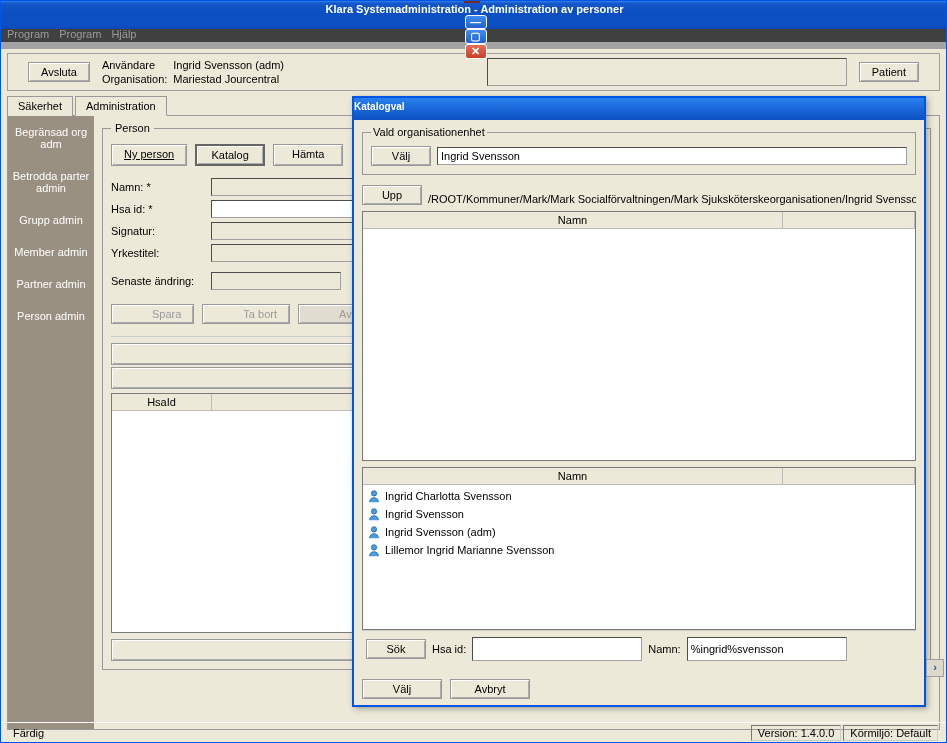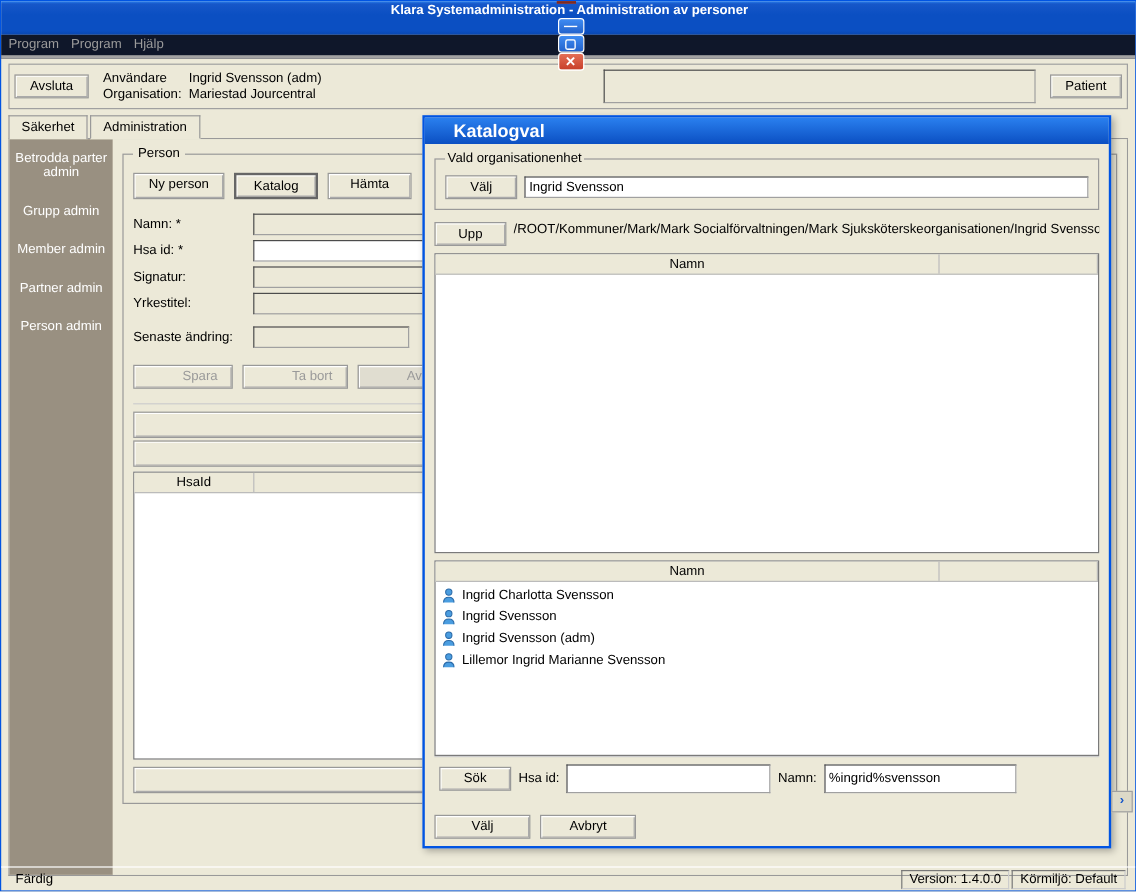--- a/index.html
+++ b/index.html
@@ -4,23 +4,23 @@
 <style>
   * { box-sizing: border-box; font-family: Tahoma, Arial, sans-serif; font-size: 11px; }
   body { margin: 0; background: #ece9d8; }
   .window { width: 947px; height: 743px; border: 1px solid #0054e3; background: #ece9d8; position: relative; }
   .titlebar { height: 28px; background: linear-gradient(to bottom, #2a80ef 0%, #1657c9 8%, #0b4fc2 40%, #0b4fc2 88%, #0947b0 100%); color: #fff; display: flex; align-items: center; padding: 0 4px 0 6px; font-weight: bold; font-size: 13px; flex-direction: column; }
   .titlebar .app-icon { width: 16px; height: 16px; background: #c9453a; border: 1px solid #7a2c23; margin-right: 5px; display: inline-block; }
   .titlebar .spacer { flex: 1; }
   .win-btn { width: 22px; height: 22px; margin-left: 2px; border: 1px solid #fff; border-radius: 3px; display: flex; align-items: center; justify-content: center; color: #fff; font-weight: bold; cursor: default; }
   .win-min, .win-max { background: linear-gradient(to bottom, #3f8cf3, #2262cc); }
   .win-close { background: linear-gradient(to bottom, #e36f55, #c8402a); }
-  .menubar { height: 20px; background: #0f172a; border-bottom: 3px solid #a3a3a3; padding: 2px 6px; color: #9a9a9a; display: flex; gap: 10px; align-items: flex-start; }
+  .menubar { height: 20px; background: #404040; border-bottom: 7px solid #a3a3a3; padding: 2px 6px; color: #9a9a9a; display: flex; gap: 10px; align-items: flex-end; }
   .menubar span { cursor: default; }
-  .toolbar-row { margin: 4px 6px; border: 1px solid #a0a0a0; background: #ece9d8; display: flex; align-items: center; padding: 4px 4px; gap: 12px; }
+  .toolbar-row { margin: 4px 6px; border: 1px solid #a0a0a0; background: #ece9d8; display: flex; align-items: center; padding: 4px 20px; gap: 12px; }
   .btn { border: 1px solid #999; background: #ece9d8; padding: 3px 12px; min-width: 60px; text-align: center; box-shadow: 1px 1px 0 #fff inset, -1px -1px 0 #aaa inset; cursor: default; }
   .btn.disabled { color: #9a9a9a; padding-left: 40px; }
   .tabs { margin: 4px 6px 0 6px; display: flex; border-bottom: 1px solid #999; }
   .tab { padding: 3px 10px; border: 1px solid #999; border-bottom: none; background: #ece9d8; margin-right: 2px; position: relative; top: 1px; cursor: default; }
   .tab.active { background: #ece9d8; border-bottom: 1px solid #ece9d8; font-weight: normal; }
   .main-area { display: flex; margin: 0 6px 0 6px; border: 1px solid #999; border-top: none; height: 614px; }
   .sidebar { width: 86px; background: #999081; display: flex; flex-direction: column; }
   .sidebar-item { color: #fff; text-align: center; padding: 10px 4px; cursor: default; font-size: 11px; }
   .content { flex: 1; background: #ece9d8; position: relative; padding: 6px 8px; }
   fieldset.person { border: 1px solid #999; padding: 10px 8px 8px 8px; margin: 0; position: relative; }
@@ -31,24 +31,24 @@
   .form-row input { border: 1px inset #a0a0a0; height: 18px; padding: 1px 3px; background: #fff; }
   .form-row input.dis { background: #ece9d8; }
   .wide-btn { width: 100%; text-align: center; border: 1px solid #999; background: #ece9d8; padding: 4px 0; margin-top: 2px; box-shadow: 1px 1px 0 #fff inset, -1px -1px 0 #aaa inset; cursor: default; }
   .listbox { border: 1px solid #7a7a7a; background: #fff; }
   .listbox .lb-header { display: flex; background: #ece9d8; border-bottom: 1px solid #bbb; }
   .listbox .lb-header .col { border-right: 1px solid #bbb; padding: 2px 6px; text-align: center; }
   .statusbar { position: absolute; bottom: 0; left: 0; right: 0; height: 20px; border-top: 1px solid #fff; display: flex; align-items: center; padding: 0 6px; font-size: 11px; }
   .statusbar .cell { border: 1px inset #ccc; padding: 1px 6px; margin-right: 2px; }
   .statusbar .grow { flex: 1; }
   .modal { position: absolute; left: 351px; top: 95px; width: 574px; height: 611px; border: 2px solid #0054e3; background: #ece9d8; display: flex; flex-direction: column; box-shadow: 2px 2px 6px rgba(0,0,0,0.3); }
-  .modal-title { height: 22px; background: linear-gradient(to bottom, #2a80ef, #0b4fc2); color: #fff; font-weight: bold; padding: 3px 24px; font-size: 15px; }
+  .modal-title { height: 22px; background: linear-gradient(to bottom, #2a80ef, #0b4fc2); color: #fff; font-weight: bold; padding: 3px 0; font-size: 10px; }
   .modal-body { flex: 1; padding: 6px 8px; display: flex; flex-direction: column; overflow: hidden; }
   .modal fieldset { border: 1px solid #999; padding: 8px; margin: 0 0 6px 0; }
-  .path-row { display: flex; align-items: flex-start; gap: 6px; margin: 4px 0 6px 0; }
+  .path-row { display: flex; align-items: flex-end; gap: 6px; margin: 4px 0 6px 0; }
   .path-text { flex: 1; font-size: 11px; white-space: nowrap; overflow: hidden; }
   .results { display: flex; align-items: center; padding: 2px 0; gap: 4px; }
   .person-icon { width: 14px; height: 14px; display: inline-block; }
   .person-icon svg { width: 14px; height: 14px; }
   .search-row { display: flex; align-items: center; gap: 6px; padding: 6px 4px; border-top: 1px solid #ccc; }
   .search-row input { border: 1px inset #a0a0a0; height: 18px; padding: 11px 3px; background: #fff; }
   .modal-footer { display: flex; gap: 8px; padding: 6px 8px; }
   .scroll-right-stub { position:absolute; right:2px; top:658px; width:18px; height:18px; background:#dcd9c8; border:1px solid #a0a0a0; text-align:center; color:#1657c9; font-weight:bold; line-height:14px;}
 </style>
 </head>
@@ -88,33 +88,34 @@
     <span class="btn">Patient</span>
   </div>
 
   <div class="tabs">
     <div class="tab">Säkerhet</div>
     <div class="tab active">Administration</div>
   </div>
 
   <div class="main-area">
     <div class="sidebar">
+      <div class="sidebar-item">Begränsad org adm</div>
       <div class="sidebar-item">Betrodda parter admin</div>
       <div class="sidebar-item">Grupp admin</div>
       <div class="sidebar-item">Member admin</div>
       <div class="sidebar-item">Partner admin</div>
       <div class="sidebar-item">Person admin</div>
     </div>
 
     <div class="content">
       <fieldset class="person">
         <legend>Person</legend>
 
         <div class="row-btns">
-          <span class="btn" style="min-width:70px;">Ny person</span>
+          <span class="btn" style="min-width:70px;text-decoration:underline;">Ny person</span>
           <span class="btn" style="min-width:70px; border:2px solid #666;">Katalog</span>
           <span class="btn" style="min-width:70px;">Hämta</span>
         </div>
 
         <div class="form-row">
           <label>Namn: *</label>
           <input class="dis" style="width: 160px;">
         </div>
         <div class="form-row">
           <label>Hsa id: *</label>

